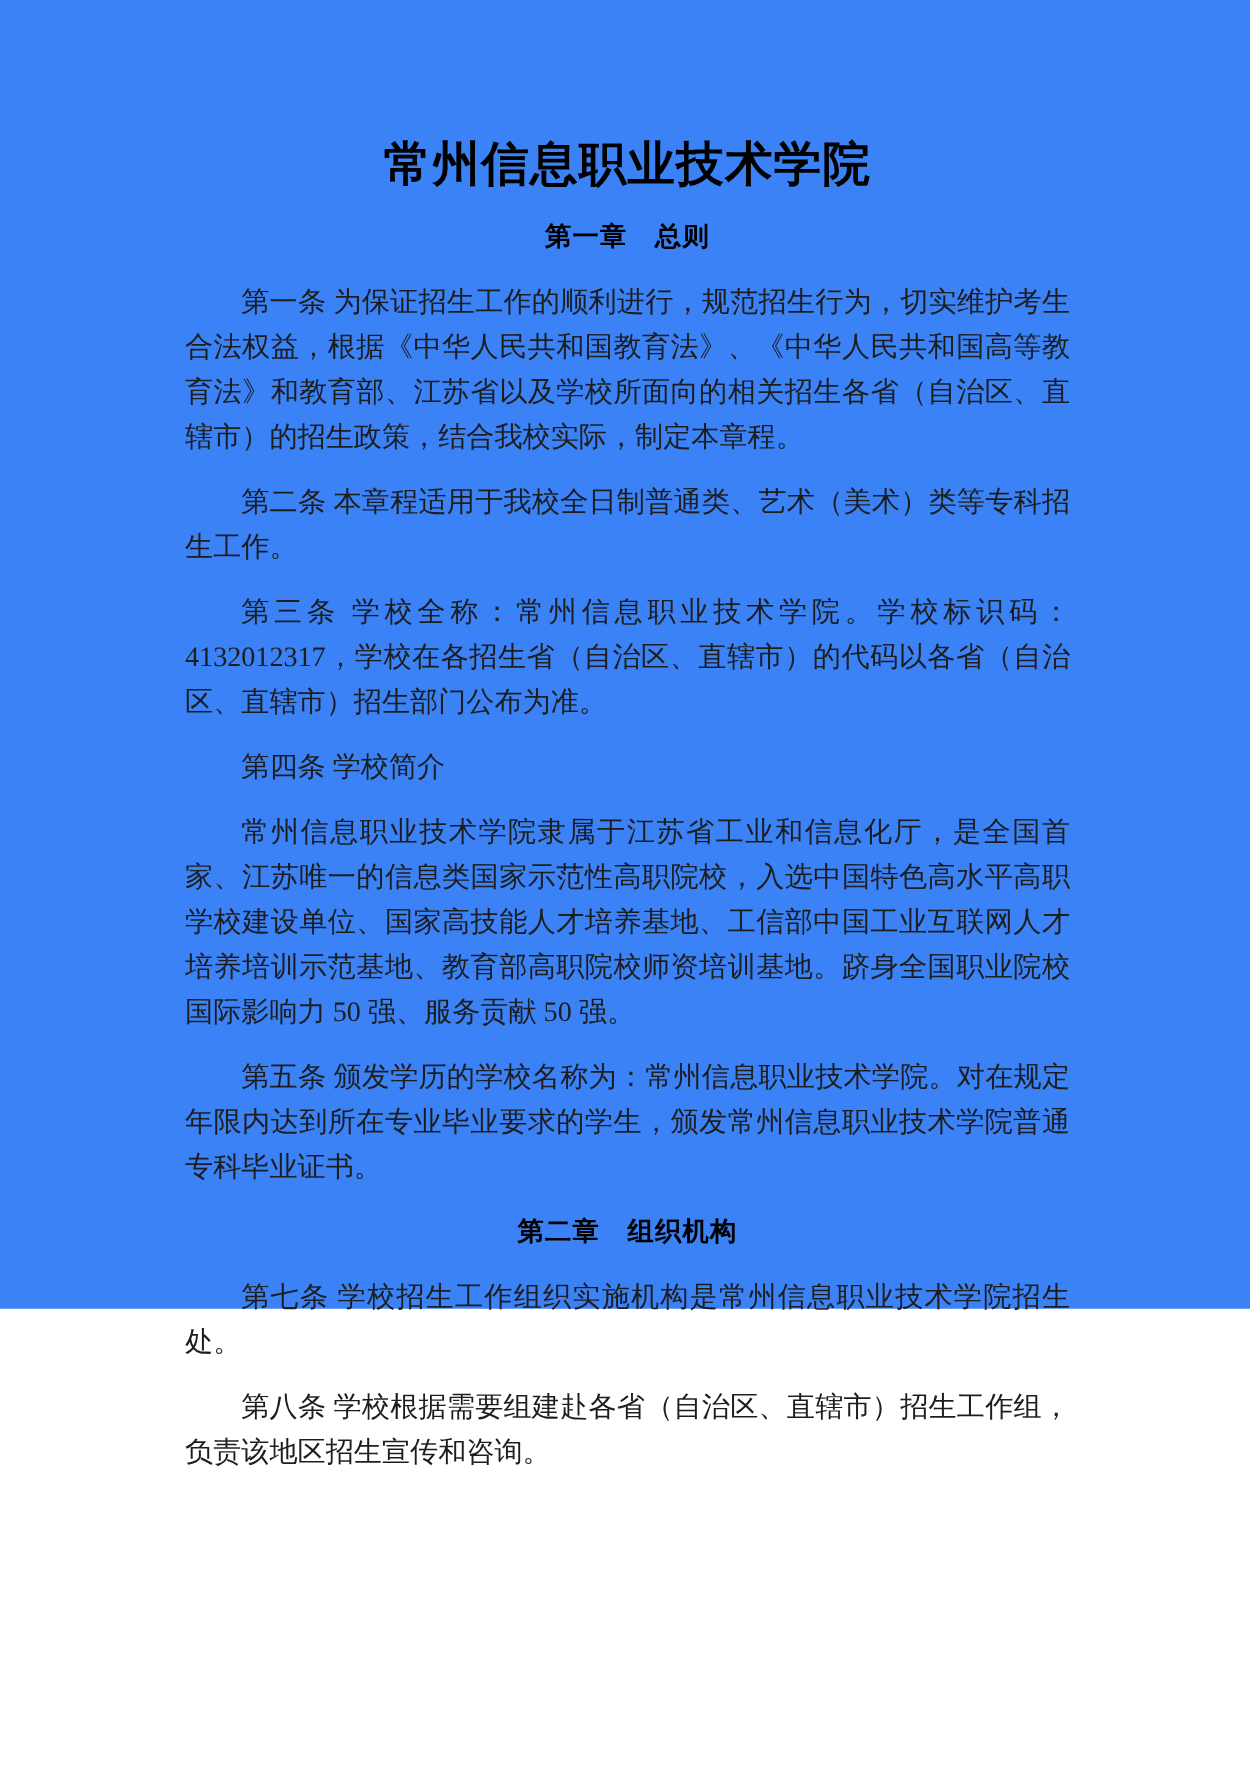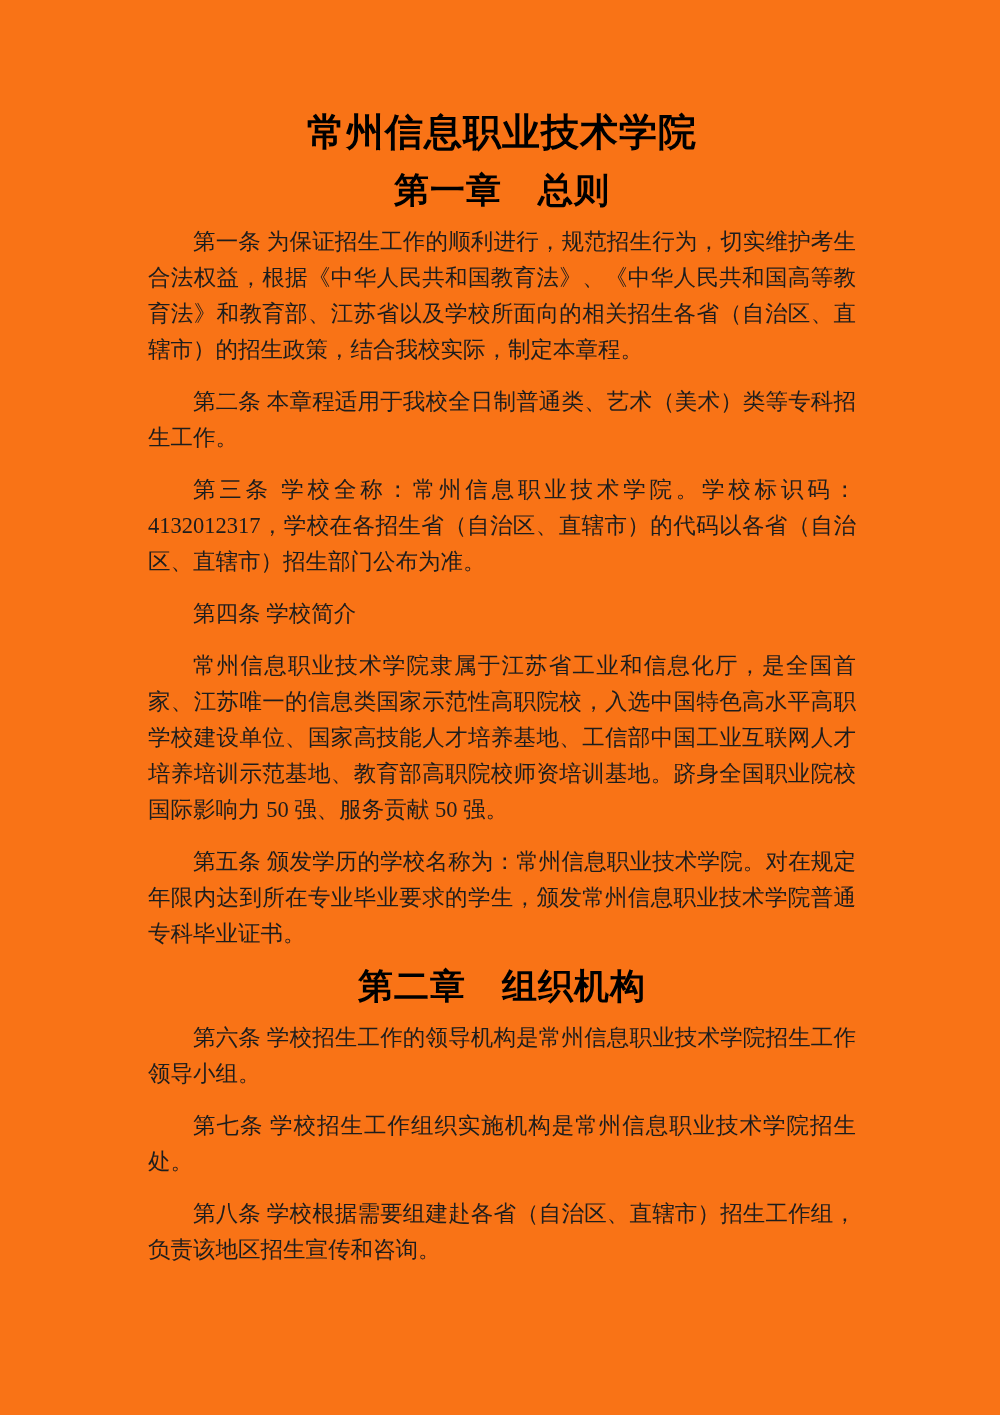--- a/index.html
+++ b/index.html
@@ -8,22 +8,22 @@
     background: #ffffff;
   }
   body {
     width: 1000px;
     height: 1415px;
     overflow: hidden;
   }
   .page {
     box-sizing: border-box;
     width: 1000px;
-    height: 1415px;
-    background: #f97316;
+    height: 1047px;
+    background: #3b82f6;
     padding: 108px 128px 0 132px;
     color: #1d1d1d;
   }
   .doc-title {
     margin: 0;
     text-align: center;
     font-family: "Liberation Sans", "DejaVu Sans", sans-serif;
     font-weight: 700;
     font-size: 38px;
     line-height: 48px;
@@ -32,21 +32,21 @@
   }
   .title-line {
     display: block;
     white-space: nowrap;
   }
   .chapter-heading {
     margin: 16px 0 14px 0;
     text-align: center;
     font-family: "Liberation Sans", "DejaVu Sans", sans-serif;
     font-weight: 700;
-    font-size: 35px;
+    font-size: 21px;
     line-height: 36px;
     color: #000000;
     letter-spacing: 1px;
   }
   .body-para {
     margin: 16px;
     font-family: "Liberation Serif", "DejaVu Serif", serif;
     font-size: 22.5px;
     line-height: 36px;
     text-align: justify;
@@ -73,19 +73,18 @@
 
 
   <p class="body-para">第四条 学校简介</p>
 
   <p class="body-para">常州信息职业技术学院隶属于江苏省工业和信息化厅，是全国首家、江苏唯一的信息类国家示范性高职院校，入选中国特色高水平高职学校建设单位、国家高技能人才培养基地、工信部中国工业互联网人才培养培训示范基地、教育部高职院校师资培训基地。跻身全国职业院校国际影响力 50 强、服务贡献 50 强。</p>
 
   <p class="body-para">第五条 颁发学历的学校名称为：常州信息职业技术学院。对在规定年限内达到所在专业毕业要求的学生，颁发常州信息职业技术学院普通专科毕业证书。</p>
 
   <h2 class="chapter-heading">第二章　组织机构</h2>
 
-  <p class="body-para">第六条 学校招生工作的领导机构是常州信息职业技术学院招生工作领导小组。</p>
 
   <p class="body-para">第七条 学校招生工作组织实施机构是常州信息职业技术学院招生处。</p>
 
   <p class="body-para">第八条 学校根据需要组建赴各省（自治区、直辖市）招生工作组，负责该地区招生宣传和咨询。</p>
 
 </div>
 
 </body></html>

